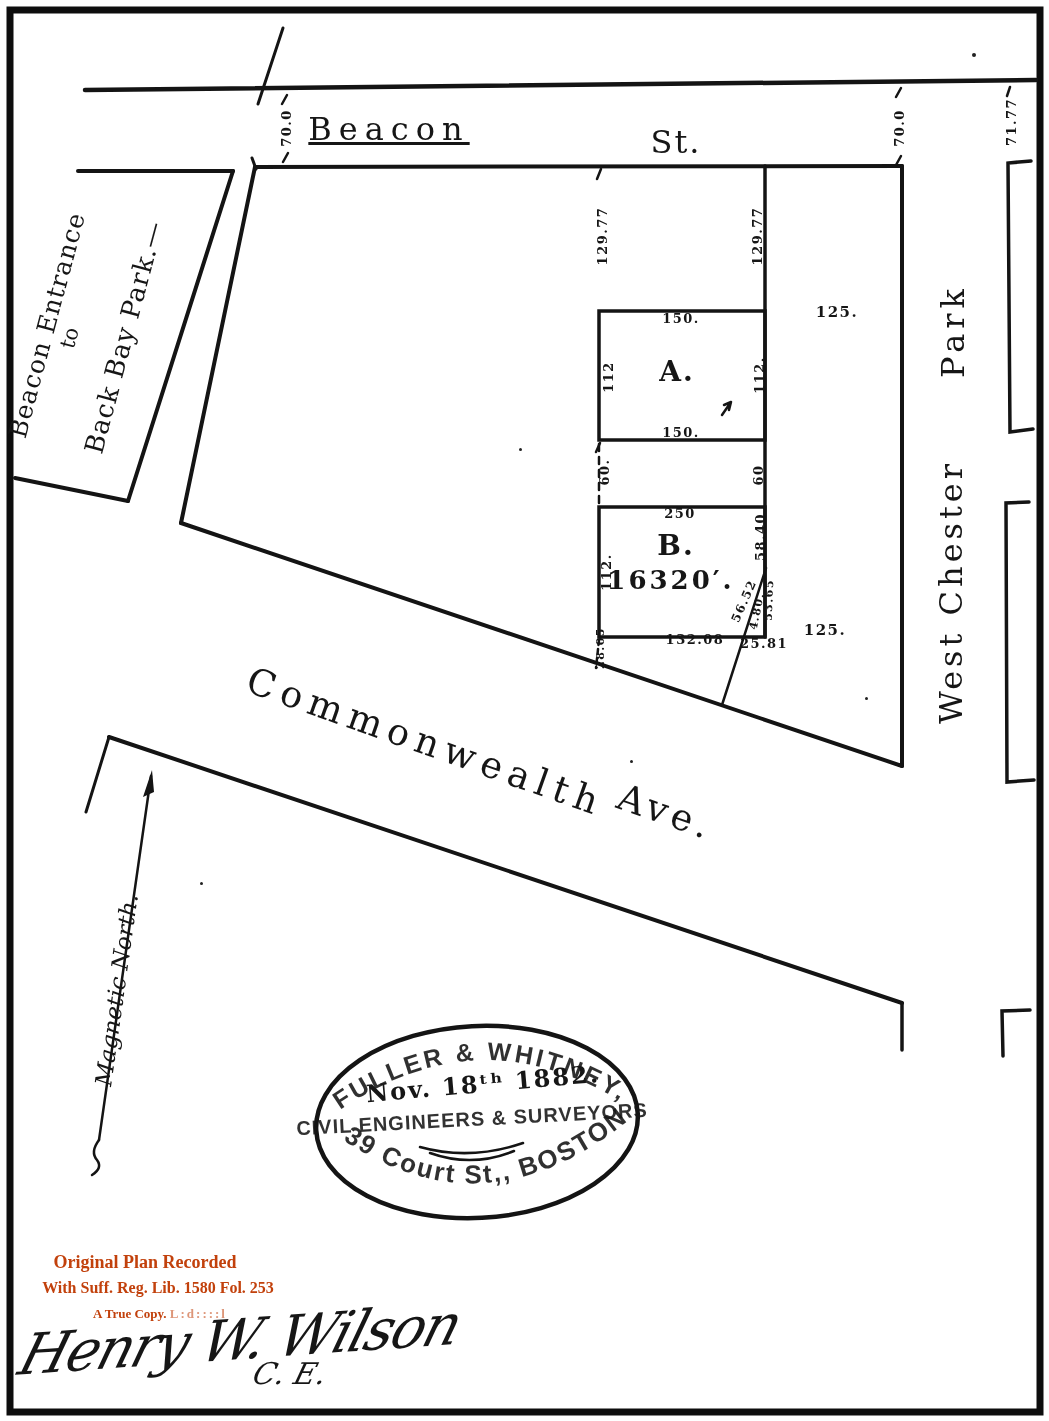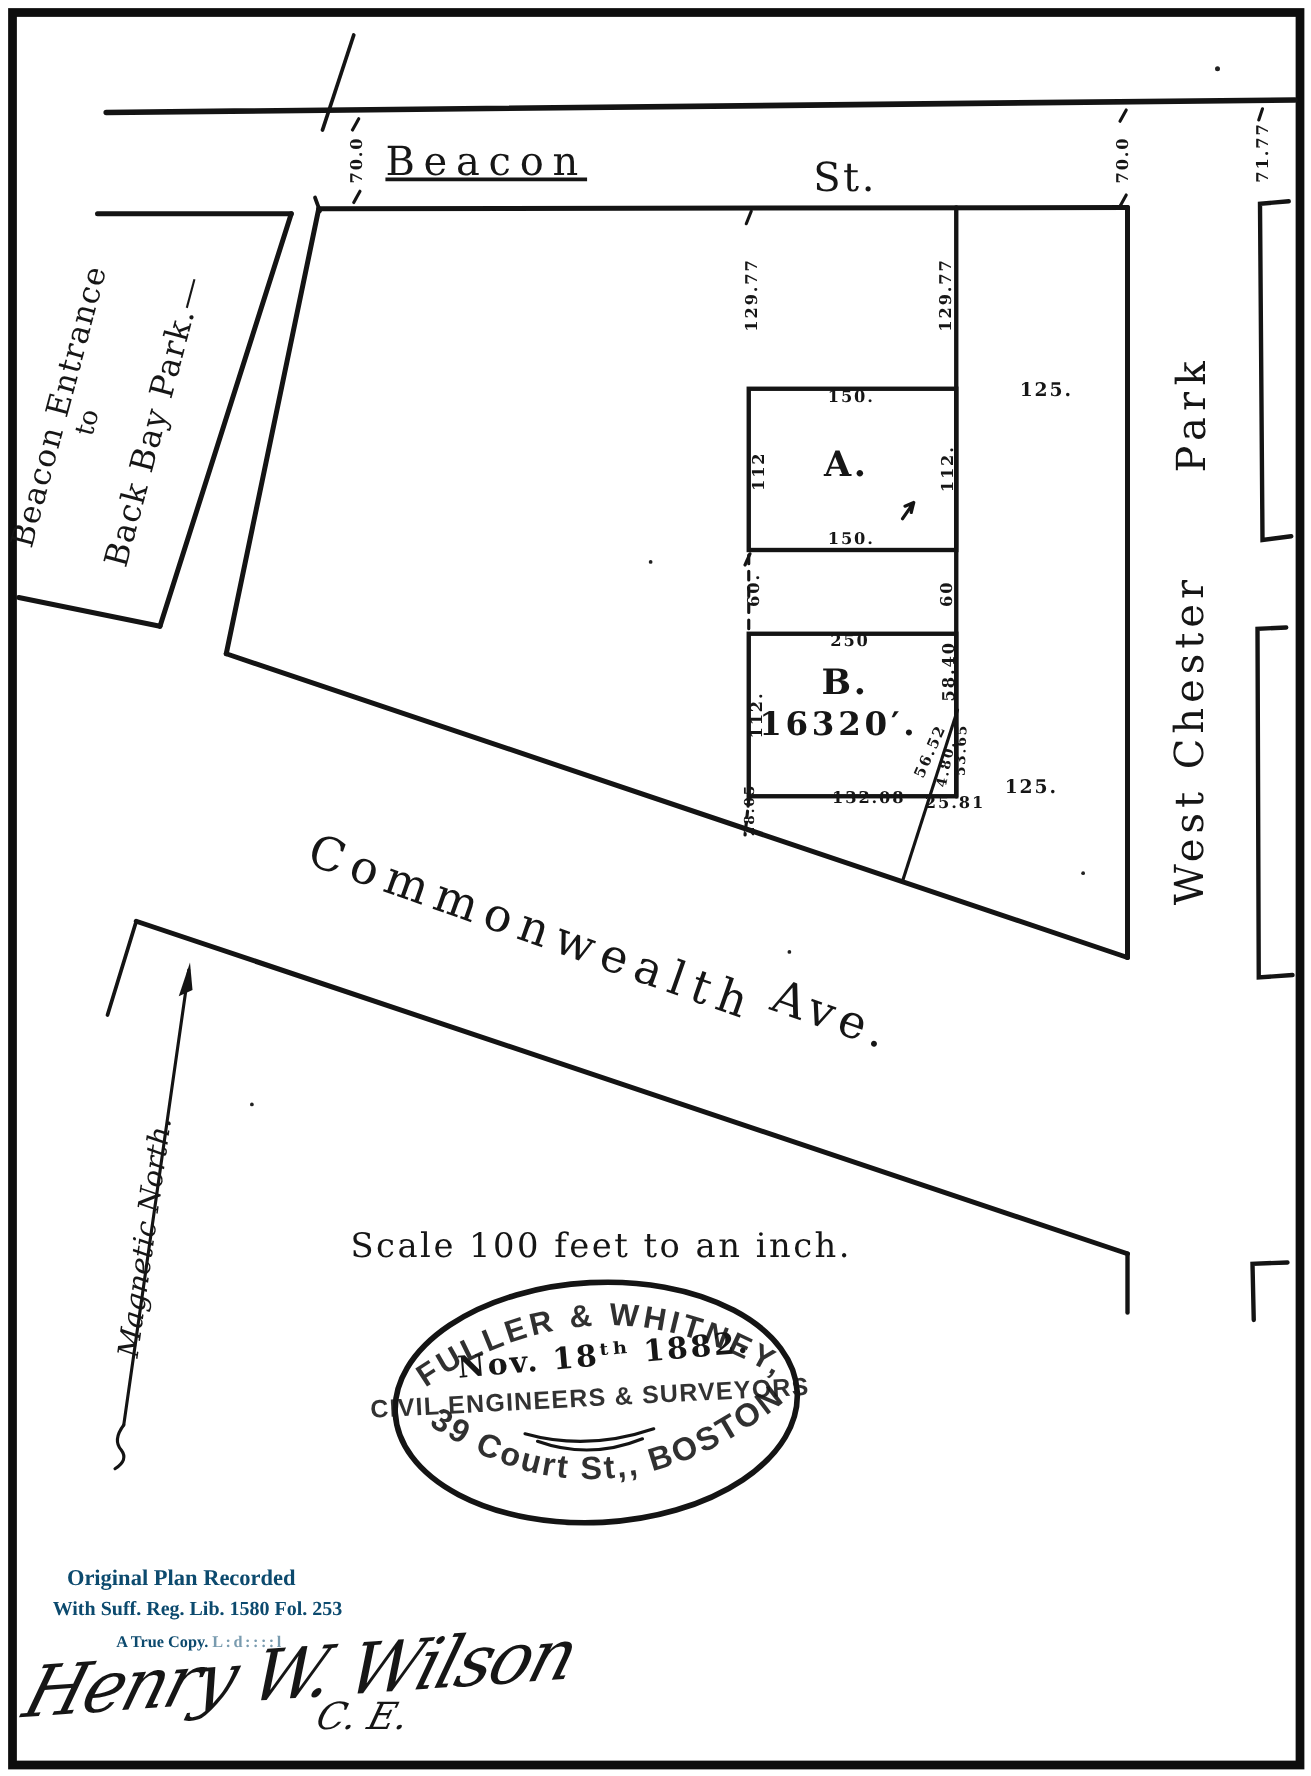--- a/index.html
+++ b/index.html
@@ -19,21 +19,21 @@
     white-space:nowrap;
     font-family:"DejaVu Serif",serif;
     color:#161616;
     line-height:1;
   }
   .dim{font-size:13px;font-weight:bold;letter-spacing:1.5px;}
   .street{letter-spacing:7px;font-size:32px;}
   .parcel{font-size:28px;font-weight:bold;letter-spacing:2px;}
   .script{font-style:italic;}
   .stamp-line{font-family:"Liberation Sans",sans-serif;font-weight:bold;opacity:.88;}
-  .rec{font-family:"Liberation Serif",serif;font-weight:bold;color:#0c4a6e;}
+  .rec{font-family:"Liberation Serif",serif;font-weight:bold;color:#c2410c;}
   .illegible{opacity:.55;letter-spacing:2px;}
   .speck{position:absolute;background:#222;border-radius:50%;}
 </style>
 </head>
 <body>
 
 <div id="plan">
 
   <svg id="linework" viewBox="0 0 1049 1421" xmlns="http://www.w3.org/2000/svg">
 
@@ -146,21 +146,20 @@
   <div class="lbl dim" style="left:606px;top:572px;transform:translate(-50%,-50%) rotate(-90deg);">112.</div>
   <div class="lbl dim" style="left:760px;top:537px;transform:translate(-50%,-50%) rotate(-90deg);">58.40</div>
 
   <div class="lbl dim" style="left:744px;top:601px;font-size:12px;transform:translate(-50%,-50%) rotate(-66deg);">56.52</div>
   <div class="lbl dim" style="left:757px;top:611px;font-size:11px;transform:translate(-50%,-50%) rotate(-78deg);">4.80.</div>
   <div class="lbl dim" style="left:769px;top:600px;font-size:11px;transform:translate(-50%,-50%) rotate(-88deg);">53.65</div>
   <div class="lbl dim" style="left:679px;top:639px;margin-left:16px;">132.08</div>
   <div class="lbl dim" style="left:764px;top:643px;">25.81</div>
   <div class="lbl dim" style="left:600px;top:648px;font-size:11px;transform:translate(-50%,-50%) rotate(-90deg);">28.05</div>
 
-  <div class="lbl" style="left:481px;top:997px;font-size:27px;letter-spacing:2px;">Scale 100 feet to an inch.</div>
 
   <div class="lbl" style="left:483px;top:1084px;font-size:24px;font-weight:bold;letter-spacing:2px;transform:translate(-50%,-50%) rotate(-5deg);">Nov. 18ᵗʰ 1882.</div>
   <div class="lbl stamp-line" style="left:472px;top:1119px;font-size:20px;letter-spacing:1px;transform:translate(-50%,-50%) rotate(-3deg);">CIVIL ENGINEERS &amp; SURVEYORS</div>
 
   <div class="lbl rec" style="left:145px;top:1262px;font-size:18px;">Original Plan Recorded</div>
   <div class="lbl rec" style="left:158px;top:1288px;font-size:16px;">With Suff. Reg. Lib. 1580 Fol. 253</div>
   <div class="lbl rec" style="left:160px;top:1313px;font-size:13px;">
     <span>A True Copy.</span>
     <span class="illegible">L:d::::l</span>
   </div>

